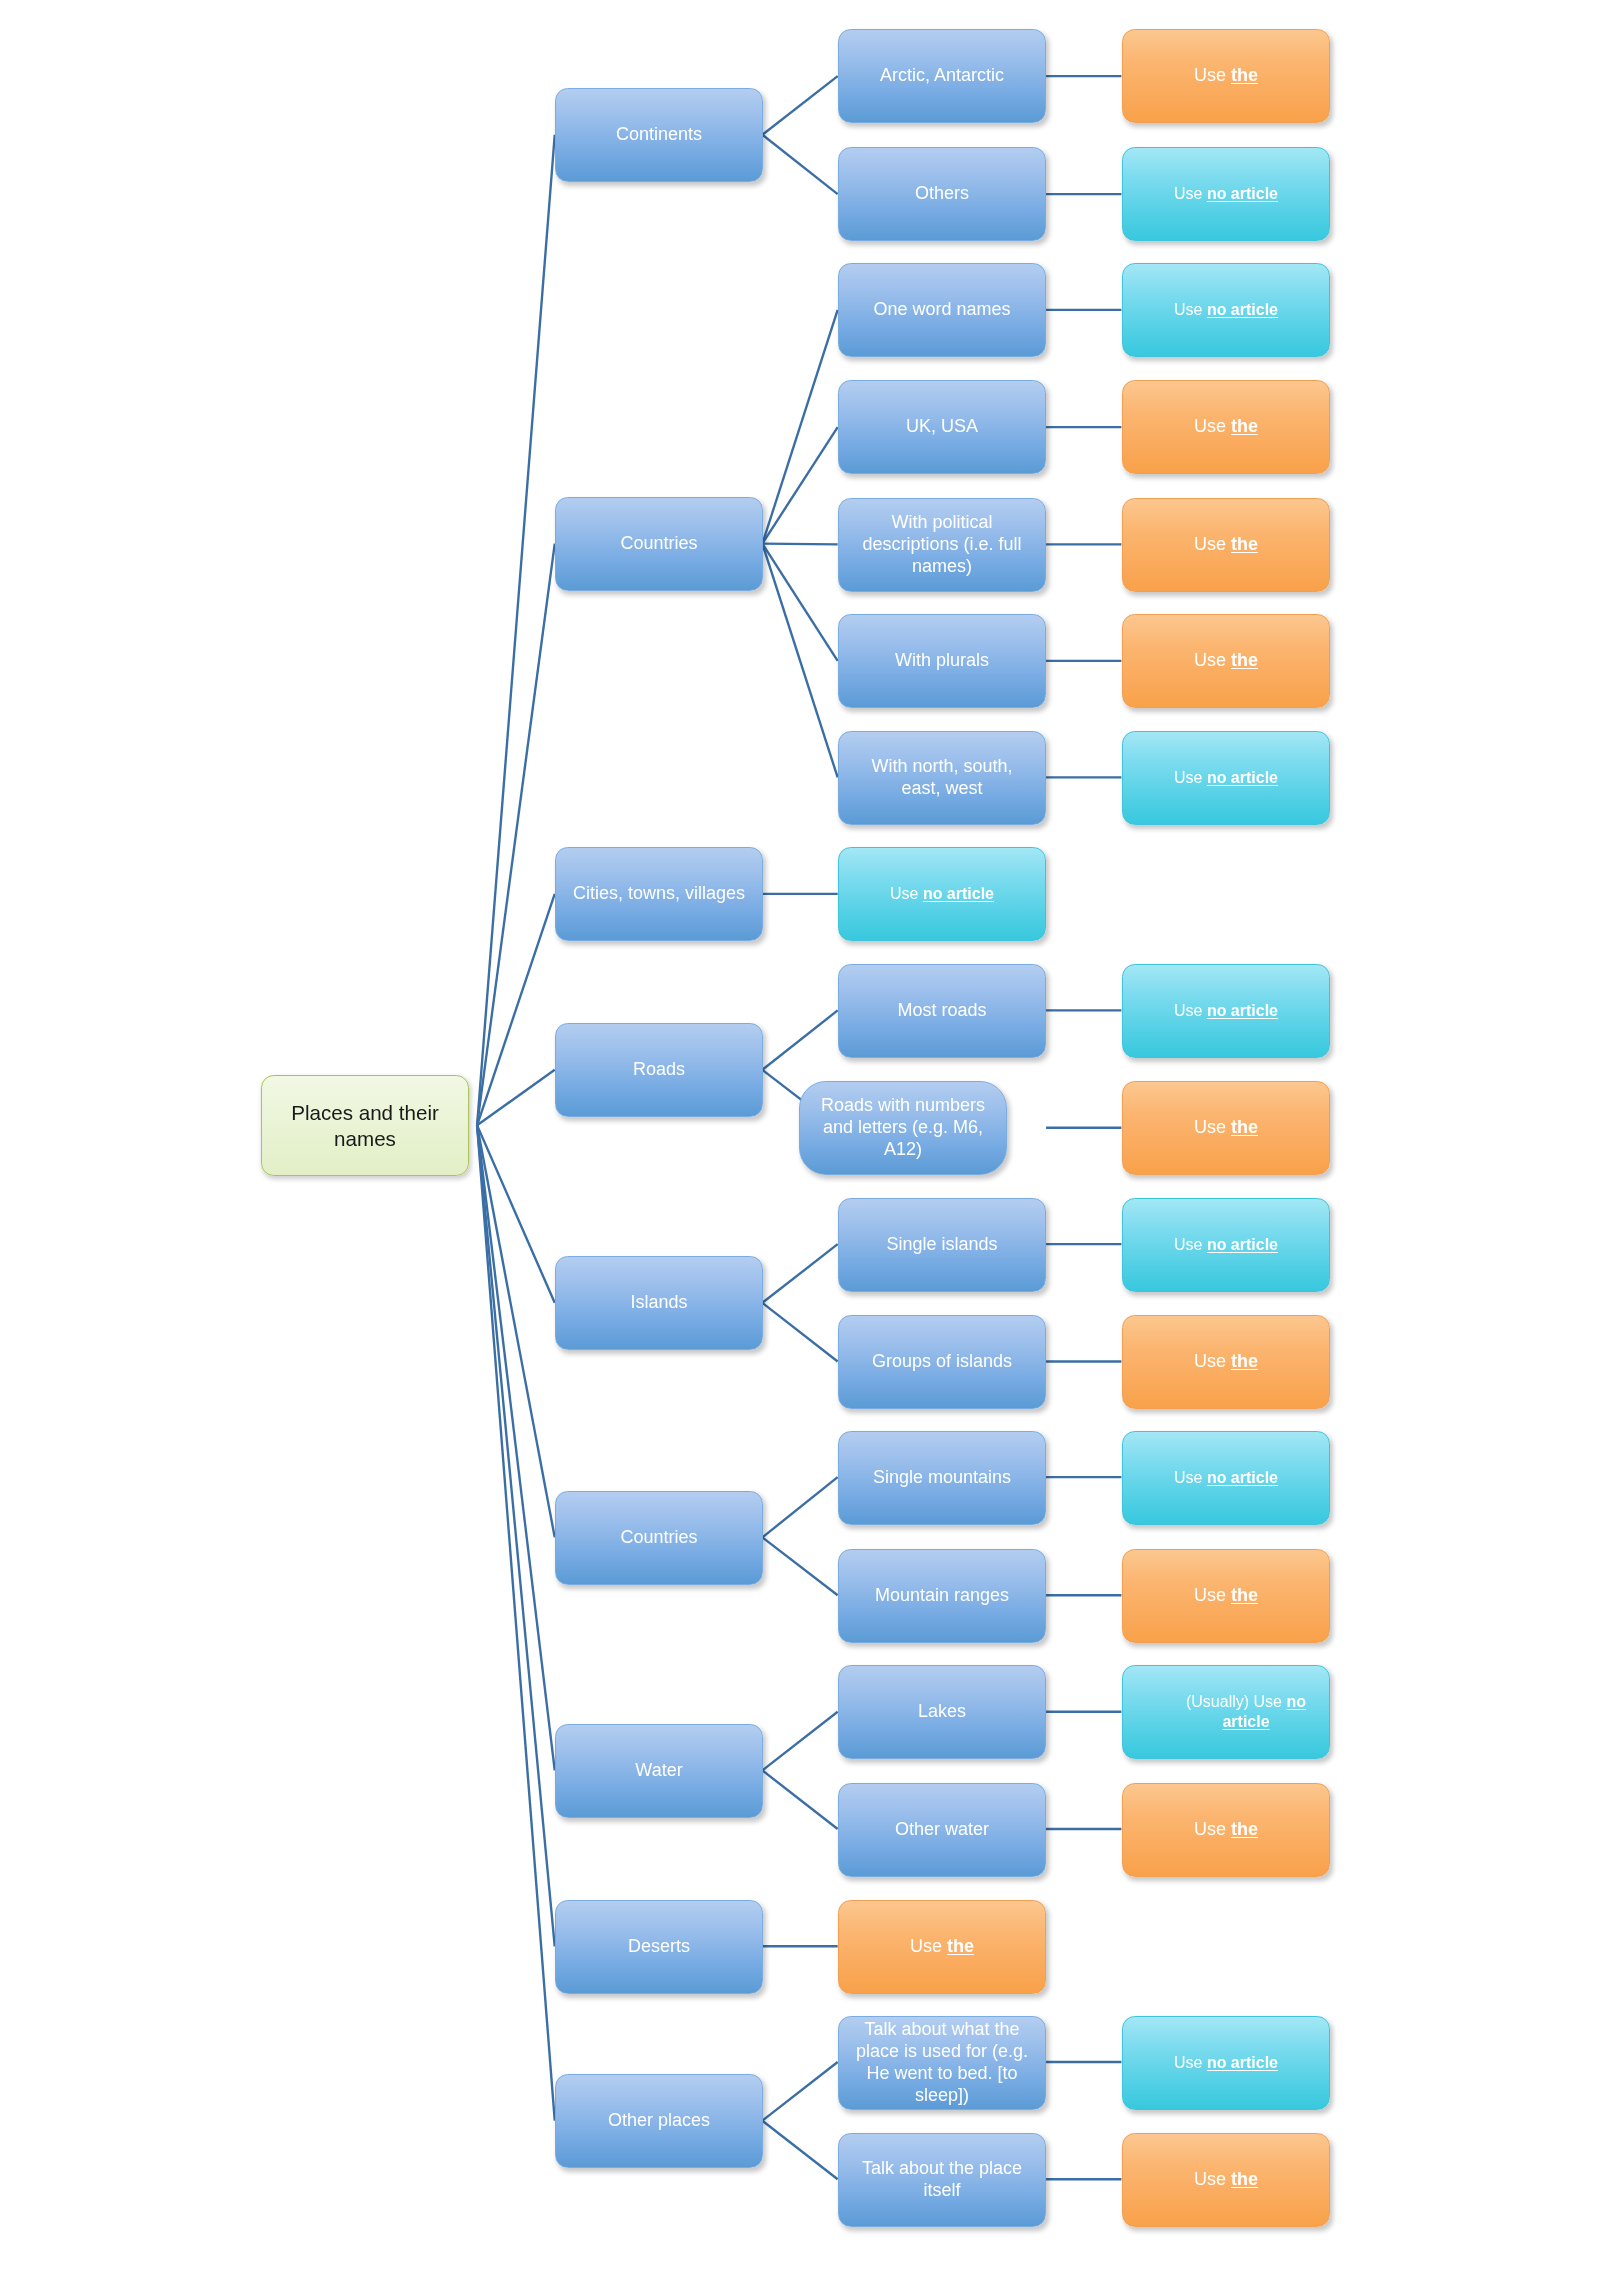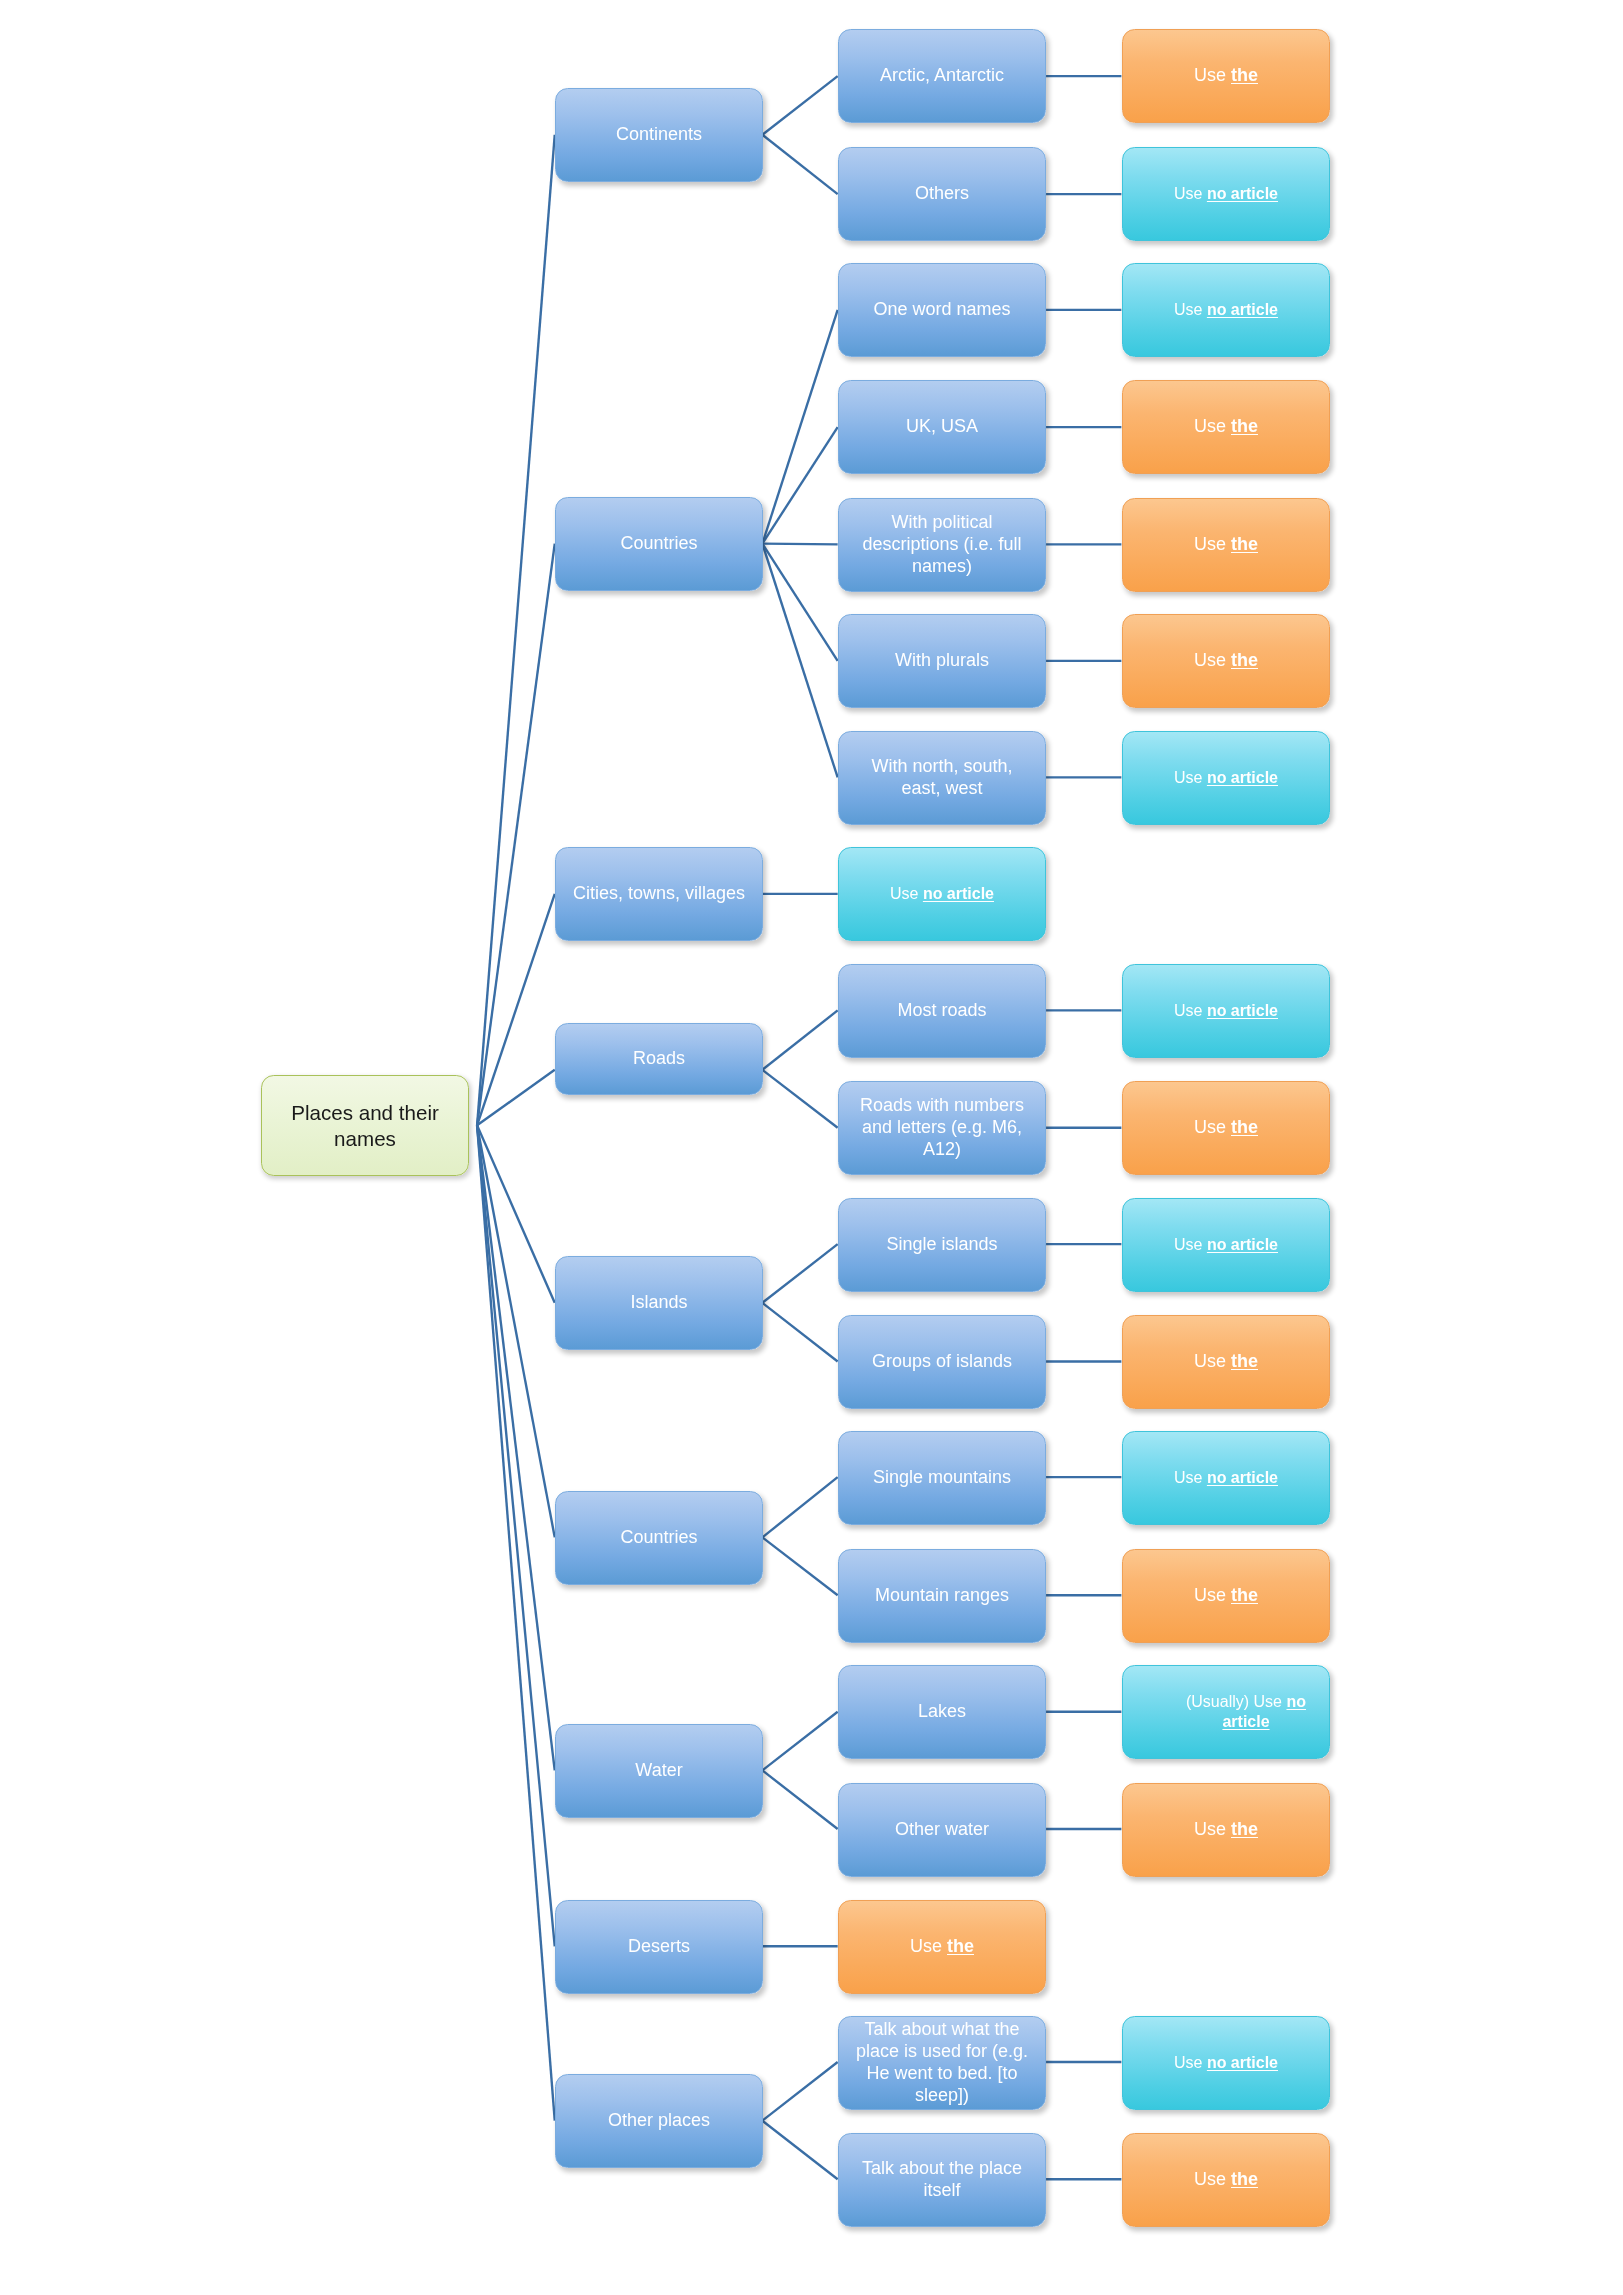--- a/index.html
+++ b/index.html
@@ -132,21 +132,21 @@
   </div>
 
   <div class="node n-blue" style="left:555px;top:497px;width:208px;height:94px;">
     <span class="txt">Countries</span>
   </div>
 
   <div class="node n-blue" style="left:555px;top:847px;width:208px;height:94px;">
     <span class="txt">Cities, towns, villages</span>
   </div>
 
-  <div class="node n-blue" style="left:555px;top:1023px;width:208px;height:72px;">
+  <div class="node n-blue" style="left:555px;top:1023px;width:208px;height:94px;">
     <span class="txt">Roads</span>
   </div>
 
   <div class="node n-blue" style="left:555px;top:1256px;width:208px;height:94px;">
     <span class="txt">Islands</span>
   </div>
 
   <div class="node n-blue" style="left:555px;top:1491px;width:208px;height:94px;">
     <span class="txt">Countries</span>
   </div>
@@ -182,21 +182,21 @@
   <div class="node n-blue" style="left:838px;top:614px;width:208px;height:94px;">
     <span class="txt">With plurals</span>
   </div>
   <div class="node n-blue" style="left:838px;top:731px;width:208px;height:94px;">
     <span class="txt">With north, south, east, west</span>
   </div>
 
   <div class="node n-blue" style="left:838px;top:964px;width:208px;height:94px;">
     <span class="txt">Most roads</span>
   </div>
-  <div class="node n-blue" style="left:838px;top:1081px;width:208px;height:94px;">
+  <div class="node n-blue" style="left:799px;top:1081px;width:208px;height:94px;border-radius:27px;">
     <span class="txt">Roads with numbers and letters (e.g. M6, A12)</span>
   </div>
 
   <div class="node n-blue" style="left:838px;top:1198px;width:208px;height:94px;">
     <span class="txt">Single islands</span>
   </div>
   <div class="node n-blue" style="left:838px;top:1315px;width:208px;height:94px;">
     <span class="txt">Groups of islands</span>
   </div>
 

